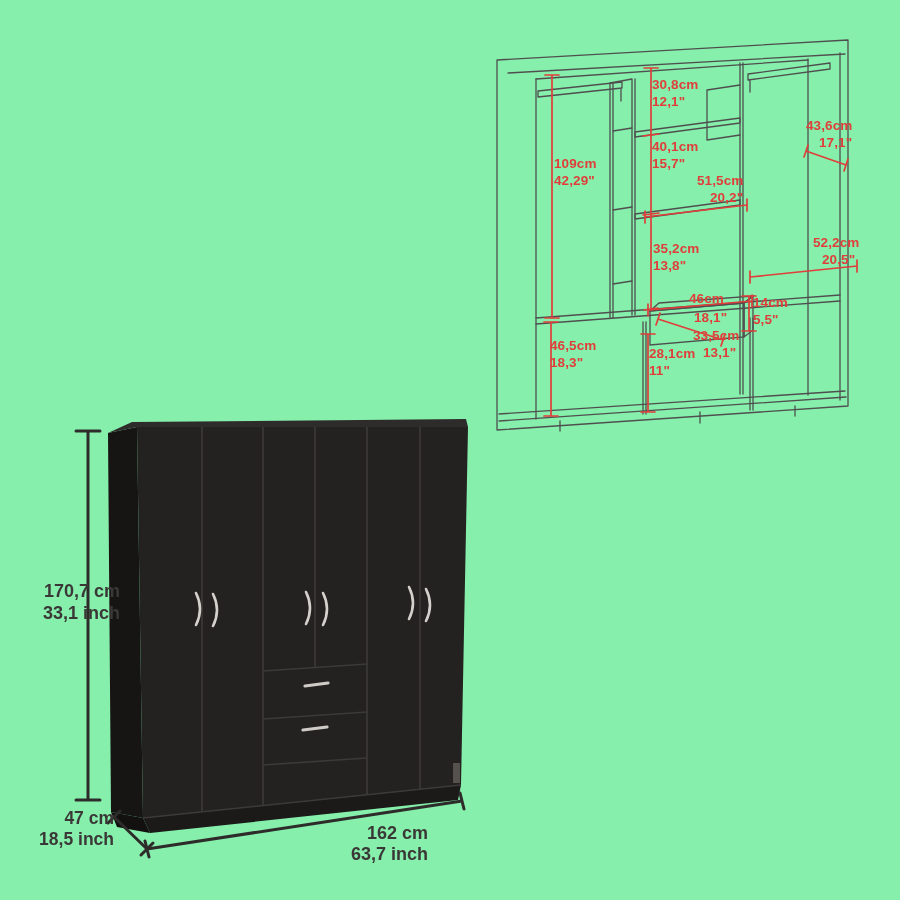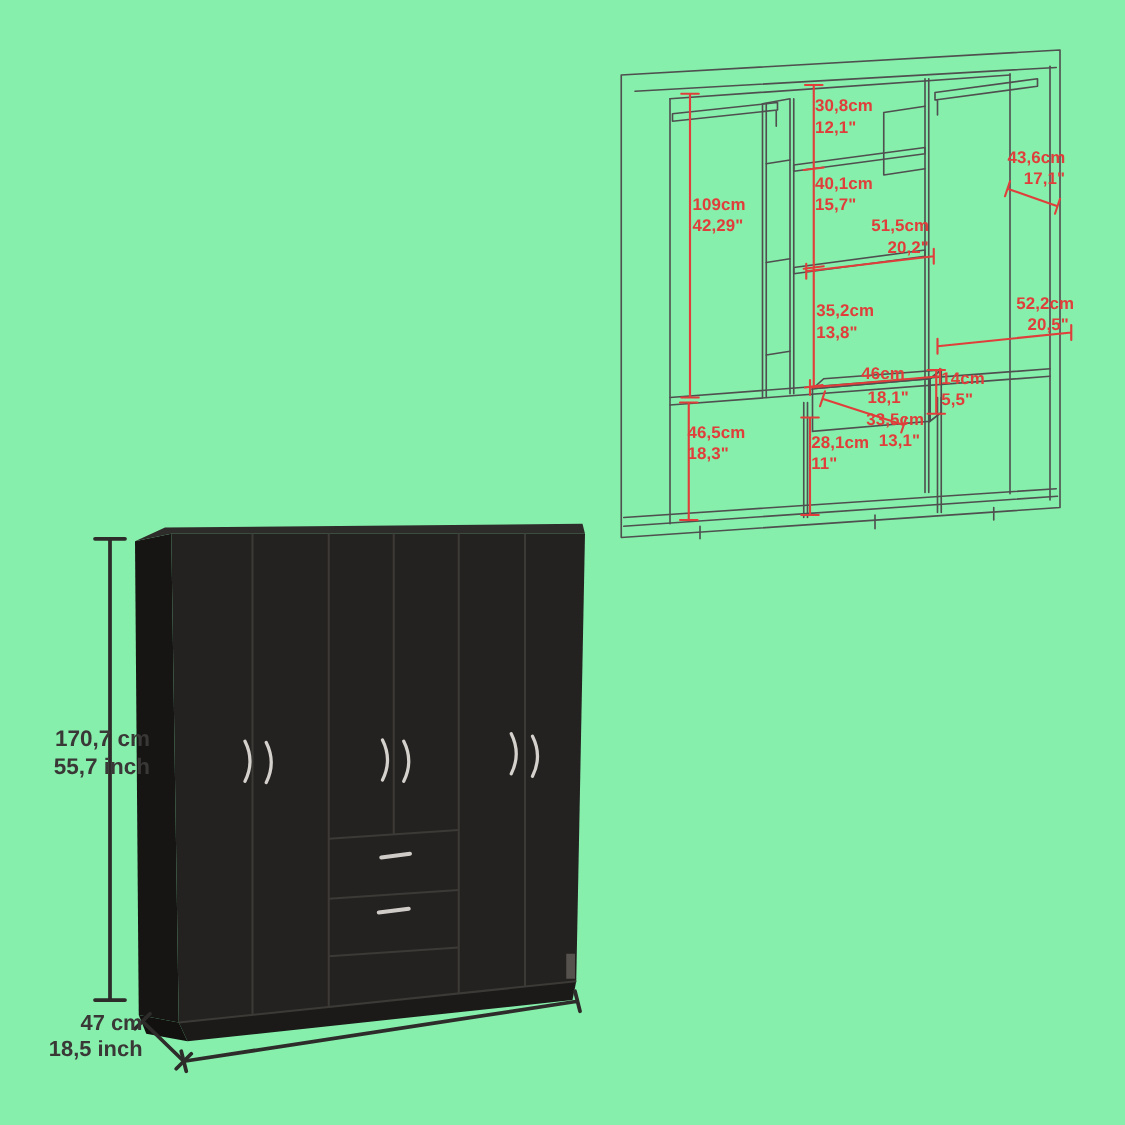--- a/index.html
+++ b/index.html
@@ -161,22 +161,24 @@
     <span>46,5cm</span>
     <span>18,3"</span>
   </div>
   <div class="rlab" style="left:649px;top:345px">
     <span>28,1cm</span>
     <span>11"</span>
   </div>
 
   <div class="blab" style="left:8px;top:580px;width:112px">
     <span>170,7 cm</span>
-    <span>55,7 inch</span>
+    <span>33,1 inch</span>
   </div>
   <div class="blab right" style="left:26px;top:808px;width:88px;font-size:17.5px;line-height:21px">
     <span>47 cm</span>
     <span>18,5 inch</span>
   </div>
   <div class="blab center" style="left:256px;top:823px;width:172px;line-height:21px">
+    <span>162 cm</span>
+    <span>63,7 inch</span>
   </div>
 
 </div>
 
 </body></html>

